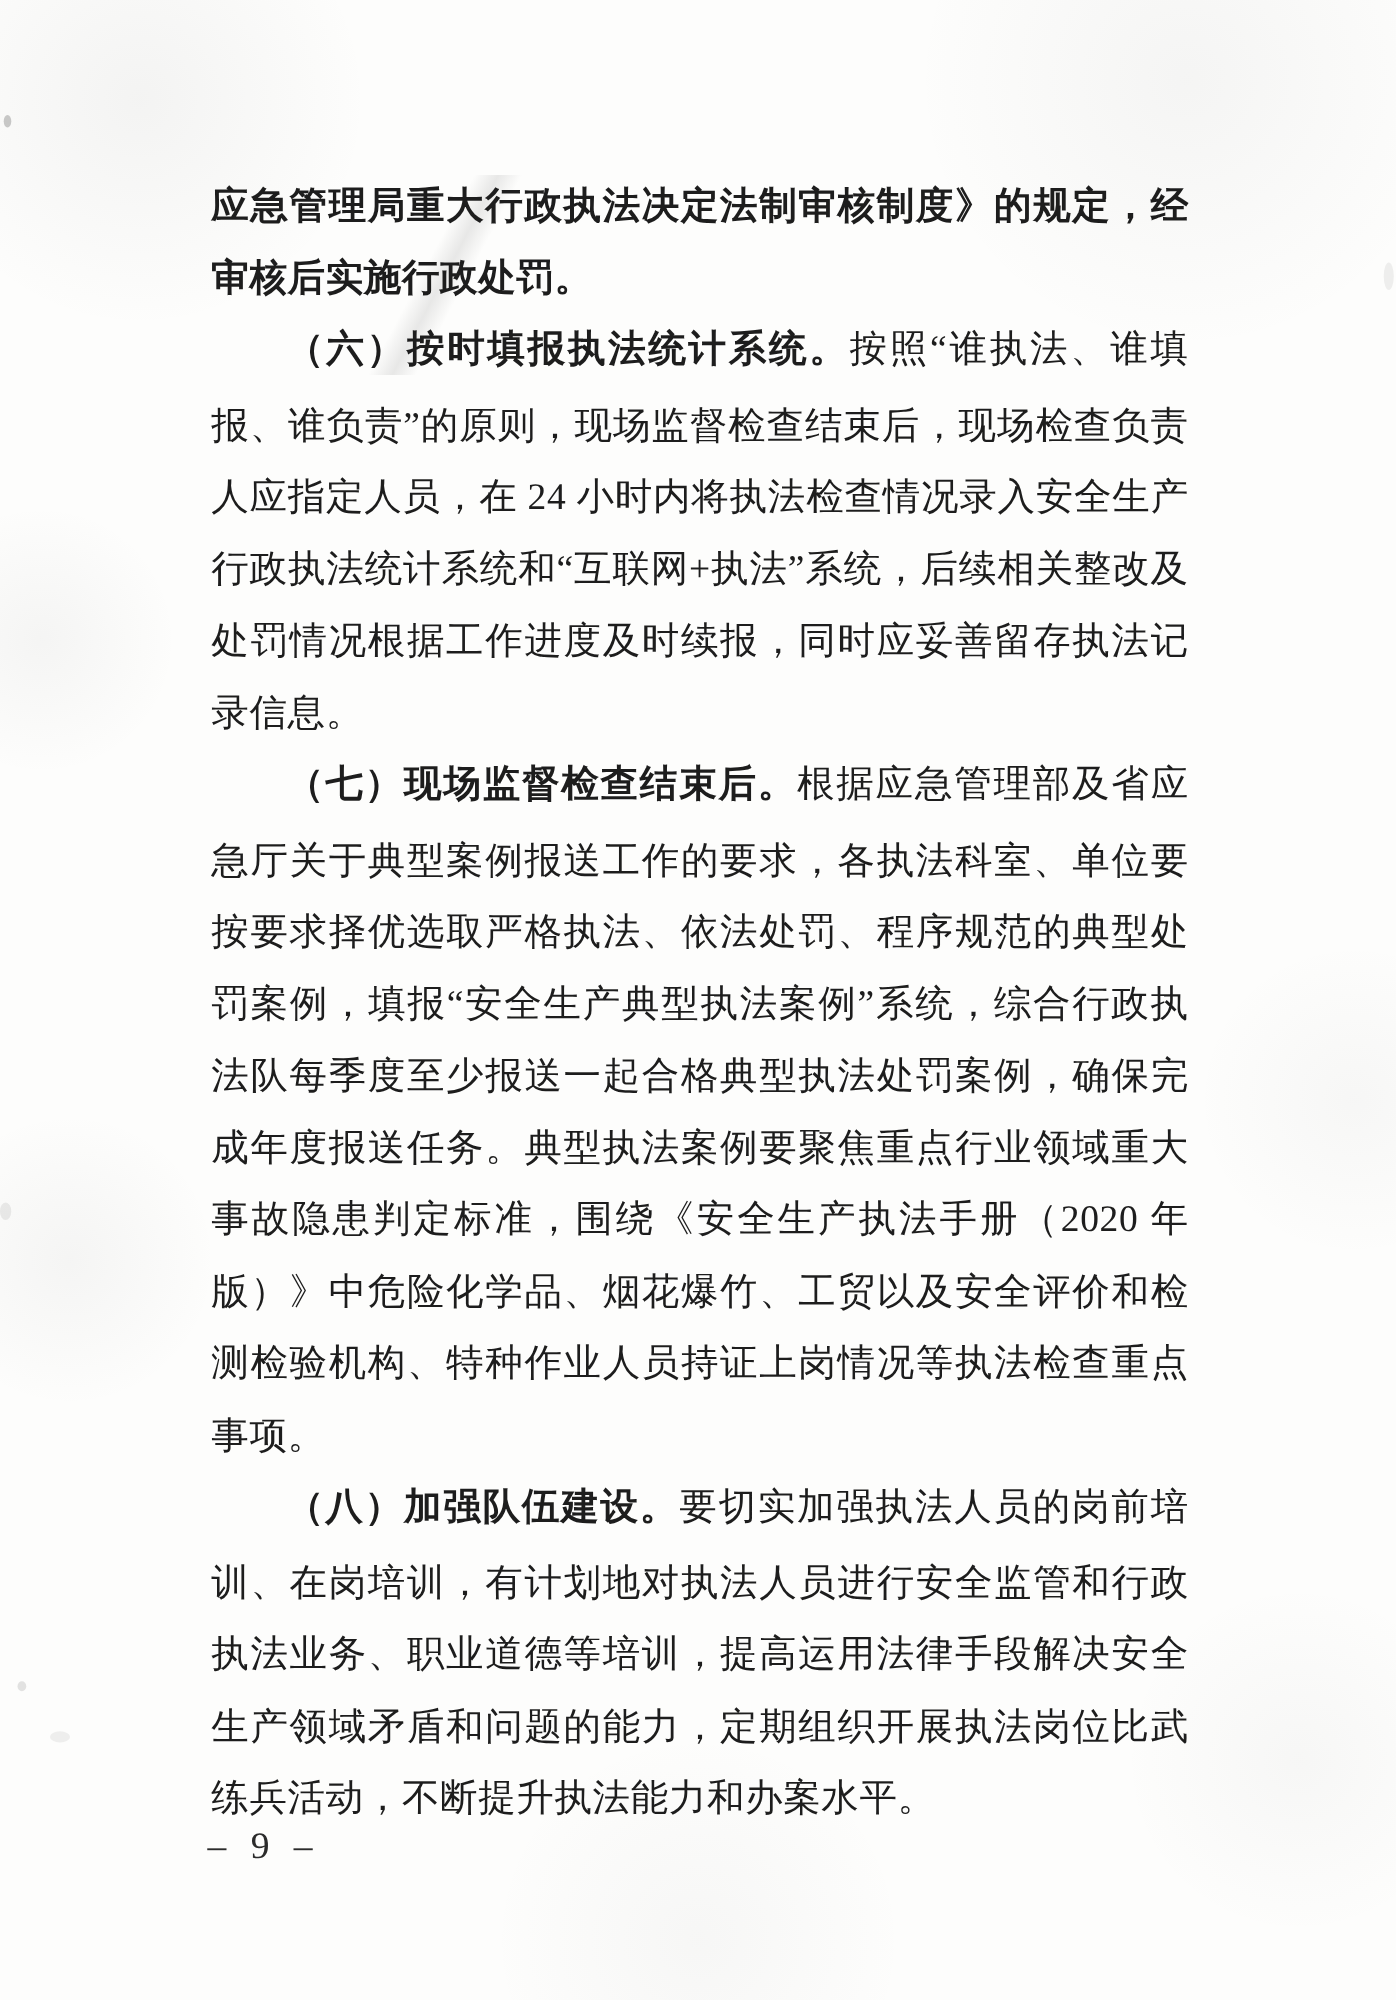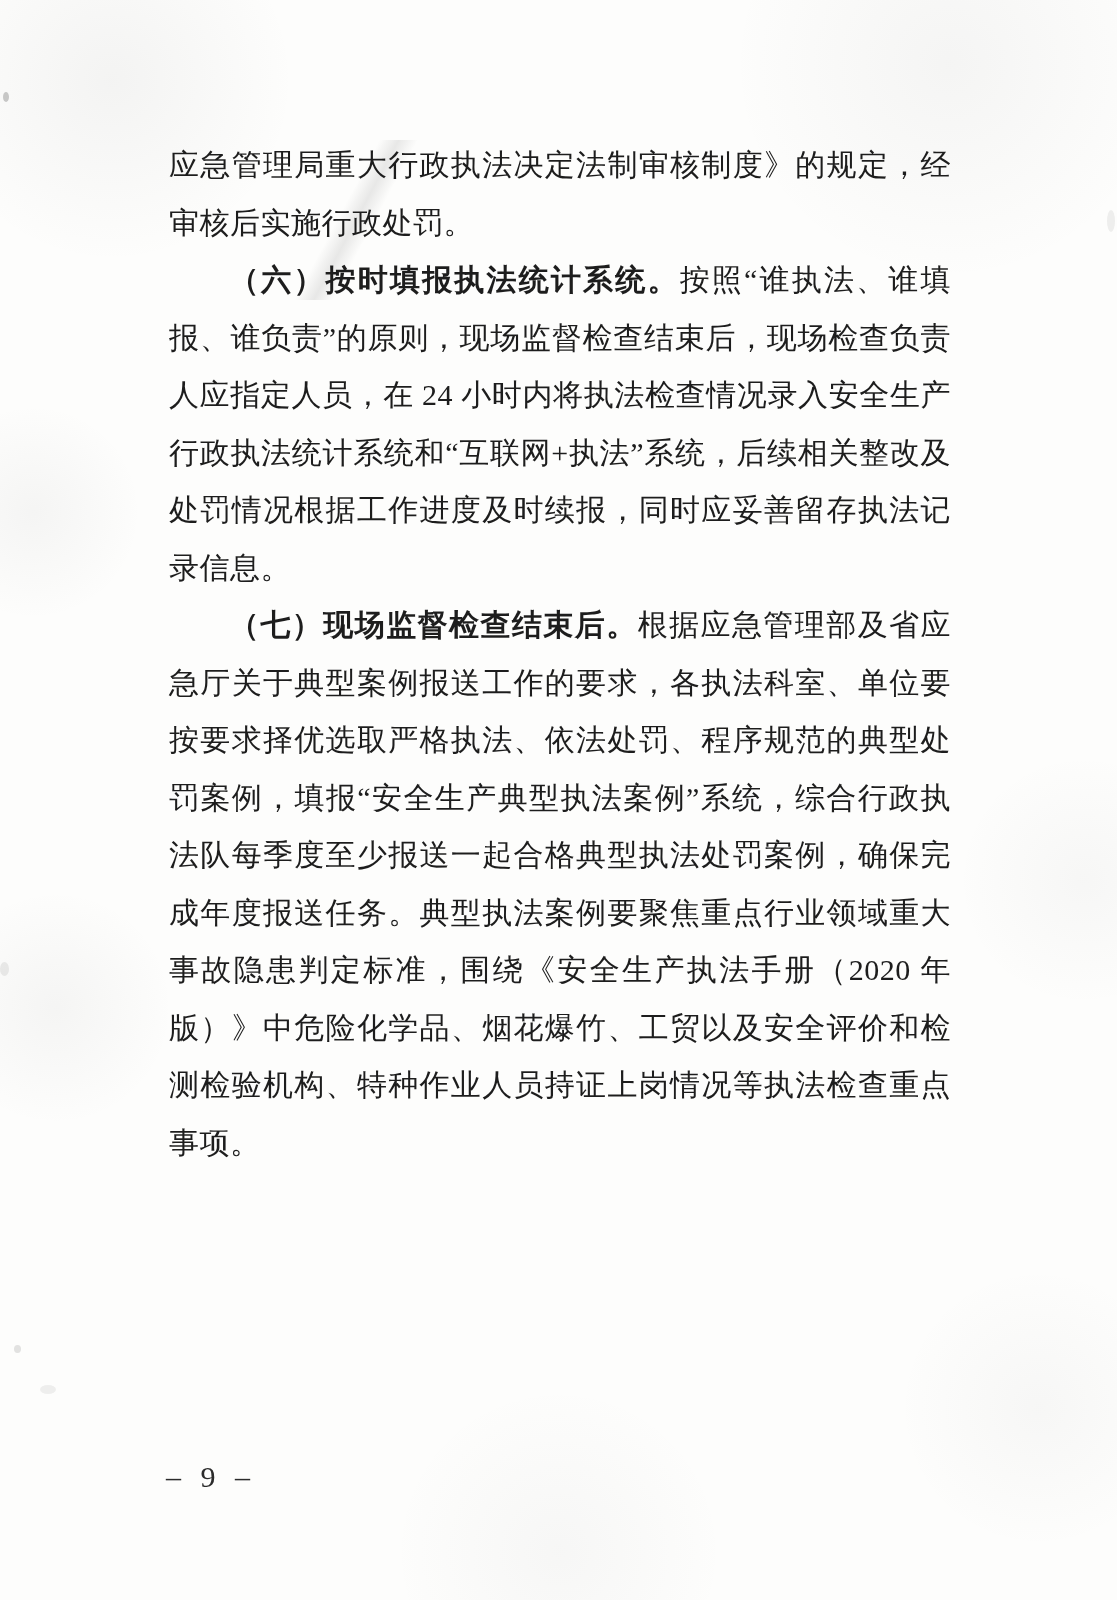--- a/index.html
+++ b/index.html
@@ -64,22 +64,22 @@
     color: #1d1d1d;
     text-align: justify;
     text-justify: inter-character;
     letter-spacing: 0.5px;
   }
   .para {
     margin: 0;
     padding: 0;
     text-indent: 2em;
   }
-  .para.no-indent { text-indent: 0; }
-  .run.bold { font-weight: 700; }
+  .para.no-indent { text-indent: 0; font-weight: bold; }
+  .run.bold { font-weight: 700; font-family: Liberation Mono, monospace; }
 
   .page-number {
     position: absolute;
     left: 166px;
     top: 1460px;
     font-size: 30px;
     color: #2b2b2b;
     letter-spacing: 6px;
   }
 </style>
@@ -96,18 +96,19 @@
   <div class="speck s5"></div>
 
   <div class="doc-body">
 
     <p class="para no-indent"><span class="run">应急管理局重大行政执法决定法制审核制度》的规定，经审核后实施行政处罚。</span></p>
 
     <p class="para"><span class="run bold">（六）按时填报执法统计系统。</span><span class="run">按照“谁执法、谁填报、谁负责”的原则，现场监督检查结束后，现场检查负责人应指定人员，在 24 小时内将执法检查情况录入安全生产行政执法统计系统和“互联网+执法”系统，后续相关整改及处罚情况根据工作进度及时续报，同时应妥善留存执法记录信息。</span></p>
 
     <p class="para"><span class="run bold">（七）现场监督检查结束后。</span><span class="run">根据应急管理部及省应急厅关于典型案例报送工作的要求，各执法科室、单位要按要求择优选取严格执法、依法处罚、程序规范的典型处罚案例，填报“安全生产典型执法案例”系统，综合行政执法队每季度至少报送一起合格典型执法处罚案例，确保完成年度报送任务。典型执法案例要聚焦重点行业领域重大事故隐患判定标准，围绕《安全生产执法手册（2020 年版）》中危险化学品、烟花爆竹、工贸以及安全评价和检测检验机构、特种作业人员持证上岗情况等执法检查重点事项。</span></p>
 
+    <p class="para"><span class="run bold">（八）加强队伍建设。</span><span class="run">要切实加强执法人员的岗前培训、在岗培训，有计划地对执法人员进行安全监管和行政执法业务、职业道德等培训，提高运用法律手段解决安全生产领域矛盾和问题的能力，定期组织开展执法岗位比武练兵活动，不断提升执法能力和办案水平。</span></p>
 
   </div>
 
   <div class="page-number">– 9 –</div>
 
 </div>
 
 </body></html>

